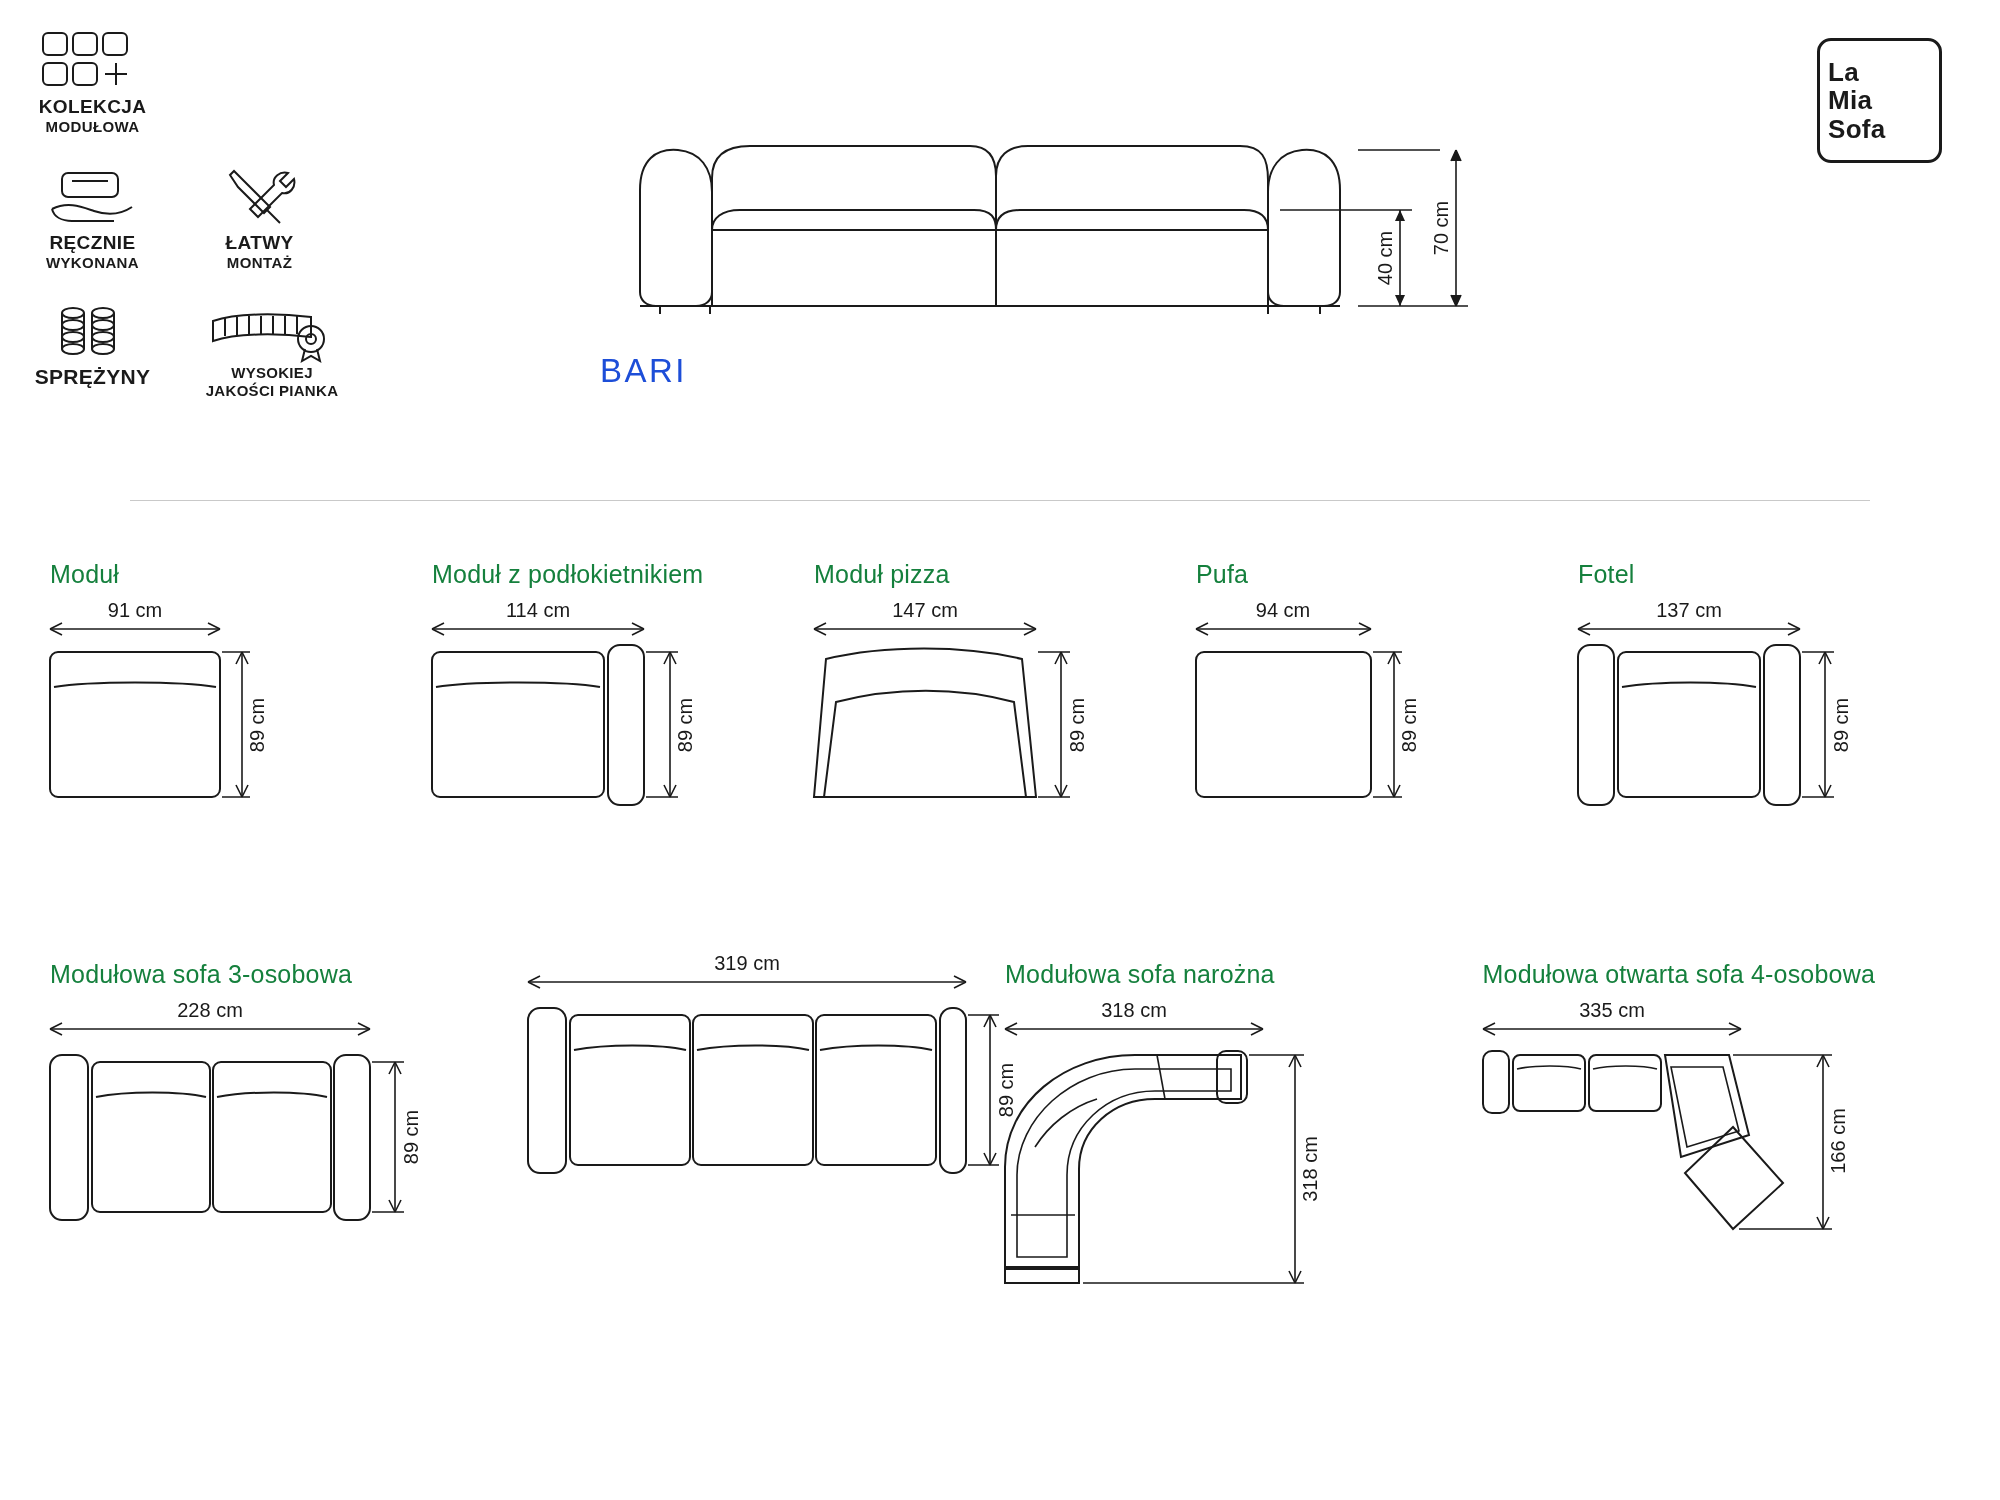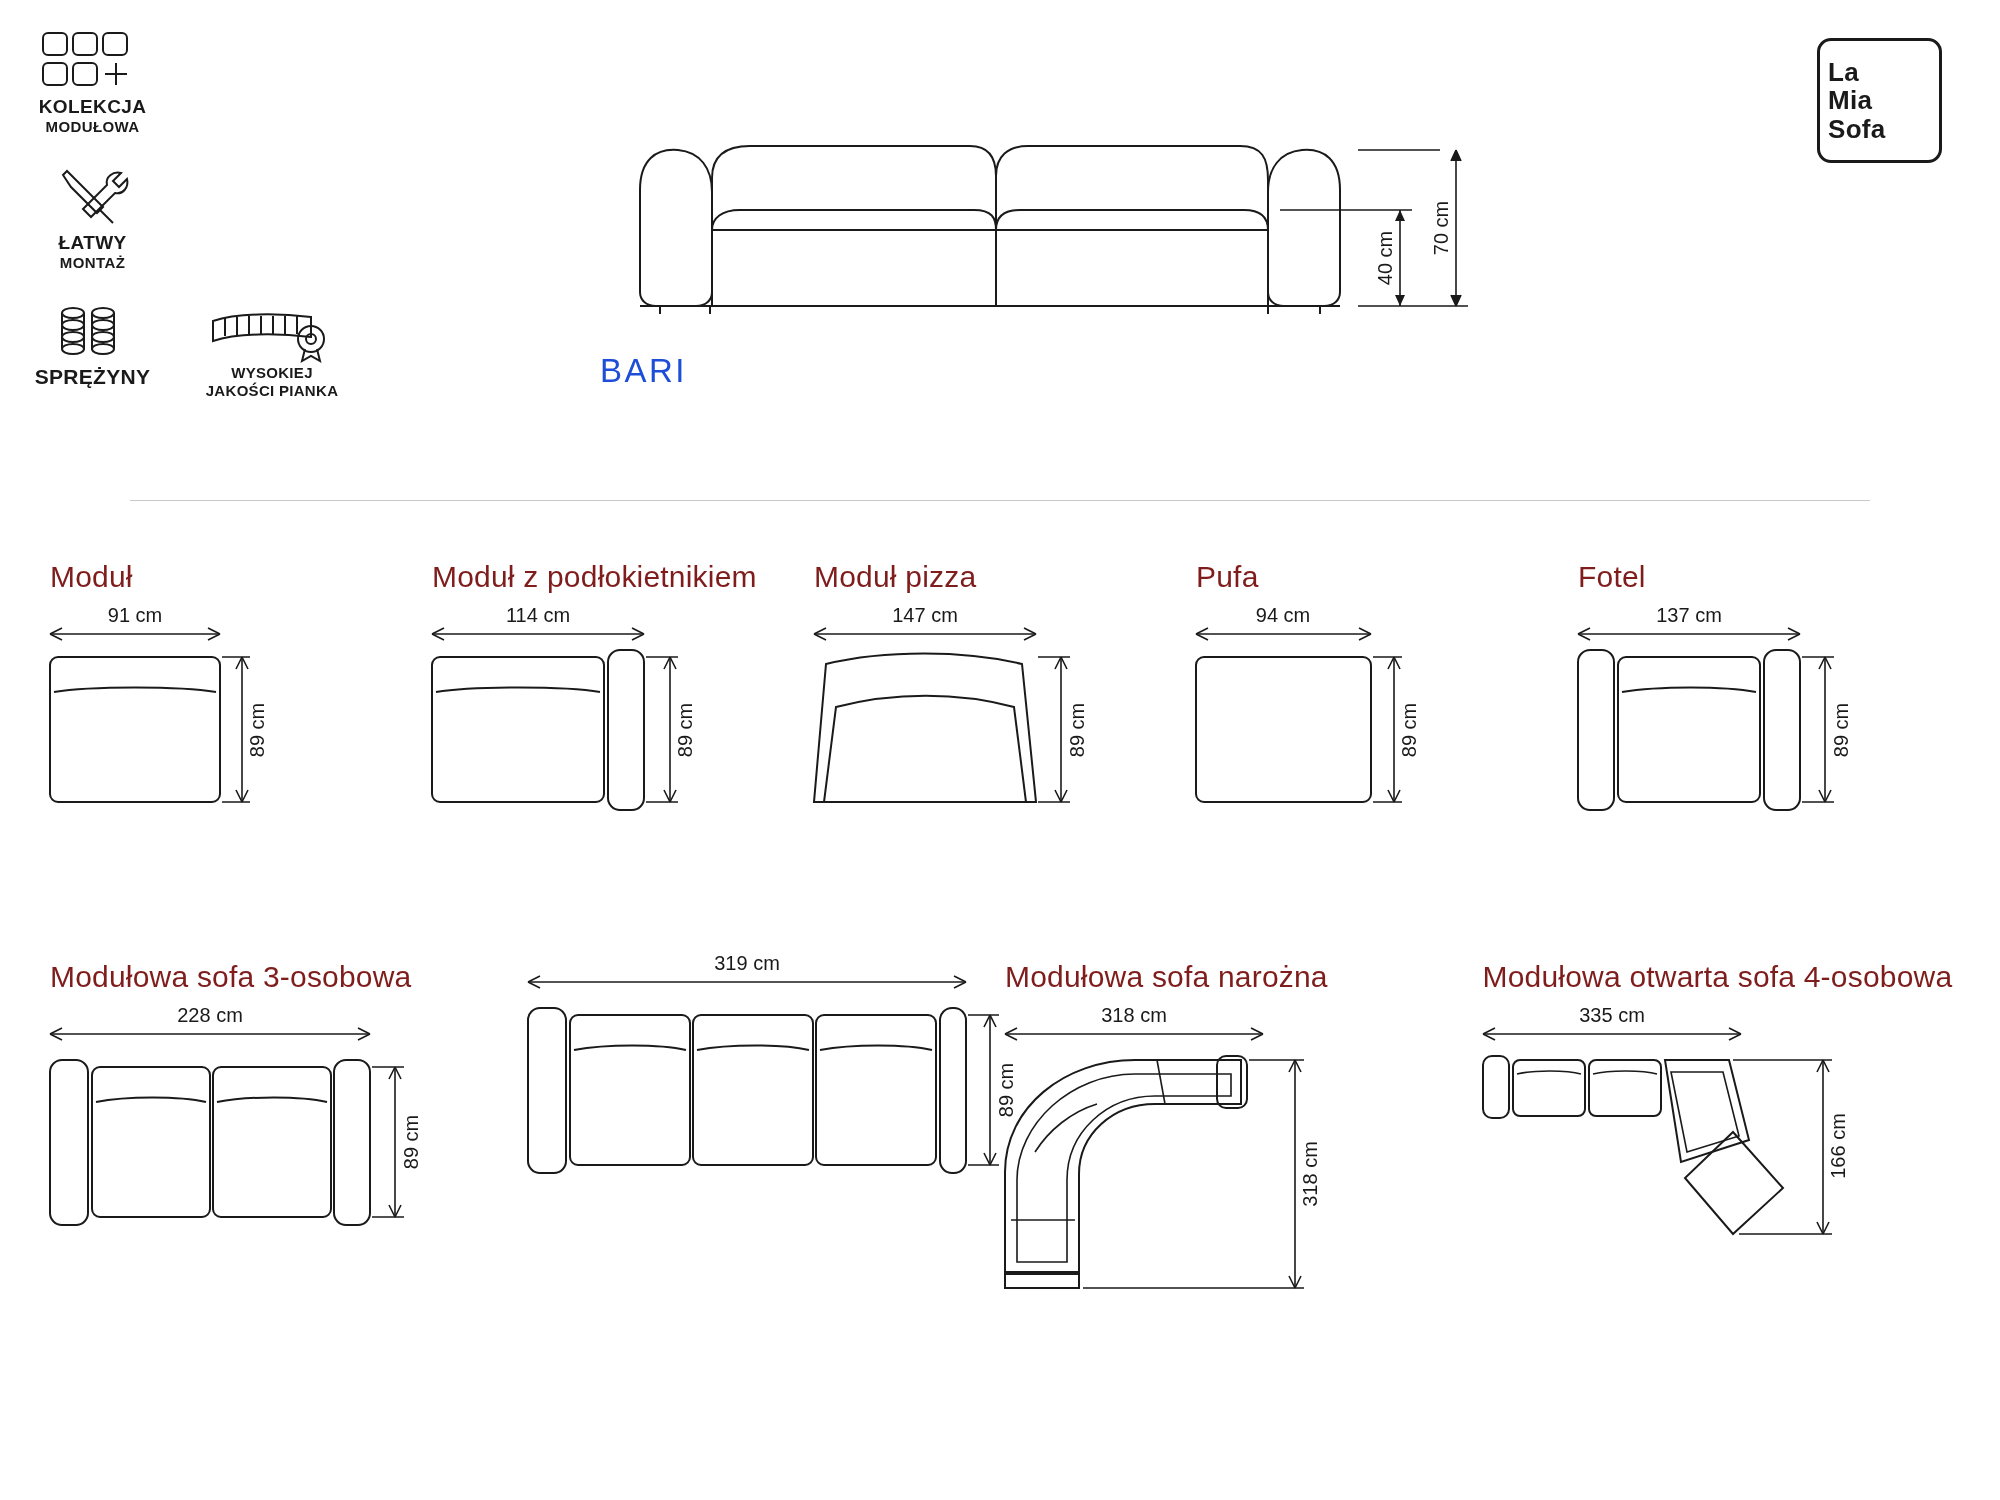--- a/index.html
+++ b/index.html
@@ -125,23 +125,23 @@
     top: 960px;
     left: 50px;
     right: 40px;
     display: flex;
   }
   .cell { position: relative; }
   .g1 .cell { width: 20%; }
   .g2 .cell { width: 25%; }
   .cell h3 {
     margin: 0 0 18px 0;
-    font-size: 30px;
+    font-size: 25px;
     font-weight: normal;
-    color: #7f1d1d;
+    color: #15803d;
     letter-spacing: .2px;
     white-space: nowrap;
   }
   .drawwrap { position: relative; }
 
   svg { display: block; overflow: visible; }
   .ln { fill: none; stroke: #1a1a1a; stroke-width: 2; }
   .ln-thin { fill: none; stroke: #1a1a1a; stroke-width: 1.6; }
   .dimtxt {
     font-family: "Liberation Sans", sans-serif;
@@ -168,20 +168,32 @@
             <rect x="32" y="32" width="24" height="22" rx="5" class="ln" stroke-width="3"></rect>
             <path d="M64 43 h22 M75 32 v22" class="ln" stroke-width="3"></path>
           </svg>
         </div>
         <div class="l1">KOLEKCJA</div>
         <div class="l2">MODUŁOWA</div>
       </div>
     </div>
 
     <div class="feat-row">
+      <div class="feat">
+        <div class="ico">
+          <svg width="90" height="60" viewBox="0 0 90 60">
+            <rect x="14" y="6" width="56" height="24" rx="6" class="ln" stroke-width="3"></rect>
+            <path d="M24 14 h36" class="ln" stroke-width="3"></path>
+            <path d="M4 42 C20 34, 34 40, 46 44 C58 48, 72 48, 84 40" class="ln" stroke-width="3"></path>
+            <path d="M4 42 C6 50, 14 54, 24 54 L66 54" class="ln" stroke-width="3"></path>
+          </svg>
+        </div>
+        <div class="l1">RĘCZNIE</div>
+        <div class="l2">WYKONANA</div>
+      </div>
 
       <div class="feat">
         <div class="ico">
           <svg width="80" height="60" viewBox="0 0 80 60">
             <path d="M10 8 L14 4 L24 14 L50 40 L44 46 L18 20 Z" class="ln" stroke-width="3"></path>
             <path d="M46 42 l14 14" class="ln" stroke-width="5"></path>
             <path d="M68 6 C60 4, 52 10, 54 18 L30 42 L38 50 L62 26 C70 28, 76 20, 74 12 L66 20 L60 14 Z" class="ln" stroke-width="3"></path>
           </svg>
         </div>
         <div class="l1">ŁATWY</div>

